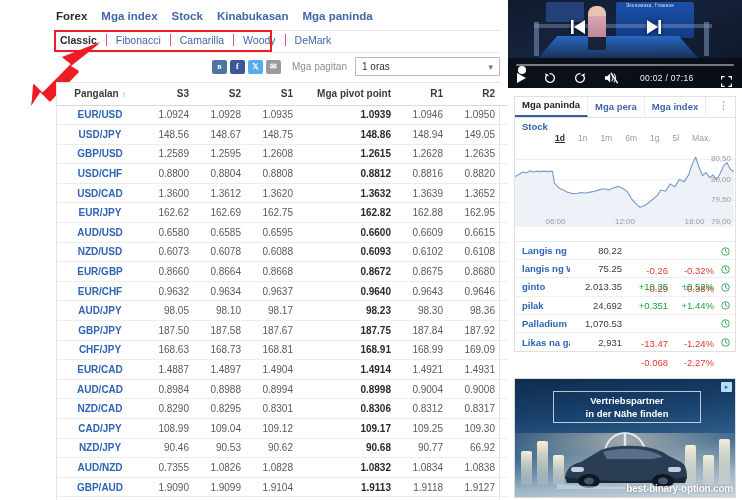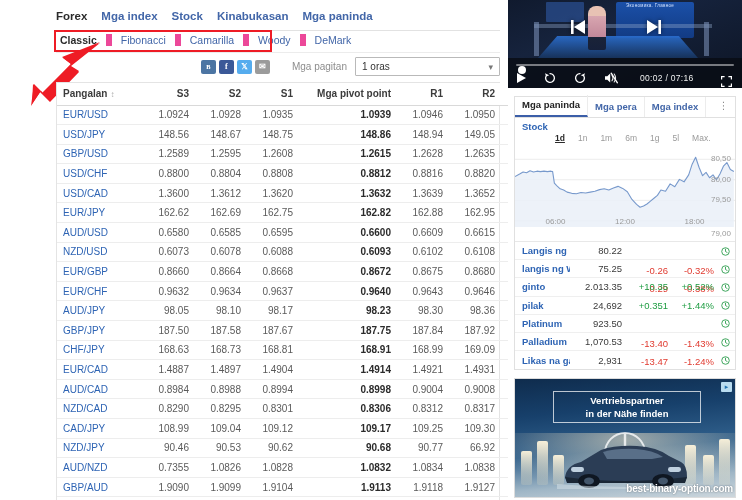--- a/index.html
+++ b/index.html
@@ -36,21 +36,21 @@
   }
 
   
   .subnav {
     position: absolute; left: 60px; top: 34px;
     display: flex; align-items: center;
     font-size: 10.5px;
   }
   .subnav .sub {
     color: #4266a8; cursor: pointer; padding: 0 9px; white-space: nowrap;
-    border-left: 6px solid #ec4899;
+    border-left: 1px solid #ec4899;
   }
   .subnav .sub:first-child { border-left: none; padding-left: 0; }
   .subnav .sub.active { color: #2b2b2b; font-weight: bold; }
 
   .subrule {
     position: absolute; left: 56px; top: 52px; width: 444px; height: 1px;
     background: #ececec;
   }
 
   
@@ -72,21 +72,21 @@
   .sbtn {
     width: 15px; height: 14px; border-radius: 2px;
     display: flex; align-items: center; justify-content: center;
     color: #fff; font-size: 8px; font-weight: bold; cursor: pointer;
     font-family: "Liberation Serif", serif;
   }
   .sbtn.vk { background: #4c75a3; }
   .sbtn.fb { background: #3b5998; font-family: "Liberation Serif", serif; }
   .sbtn.tw { background: #55acee; }
   .sbtn.em { background: #9b9b9b; }
-  .tb-label { font-size: 10px; color: #8d8d8d; margin-left: 19px; margin-right: 5px; white-space: nowrap; }
+  .tb-label { font-size: 10px; color: #8d8d8d; margin-left: 8px; margin-right: 5px; white-space: nowrap; }
   .interval {
     width: 145px; height: 19px; border: 1px solid #b9b9b9; background: #fff;
     border-radius: 1px; font-size: 10px; color: #333;
     display: flex; align-items: center; padding: 0 6px; cursor: pointer;
     position: relative;
   }
   .interval .caret {
     position: absolute; right: 6px; top: 50%; transform: translateY(-50%);
     color: #777; font-size: 9px;
   }
@@ -101,23 +101,23 @@
   table.pivot th, table.pivot td {
     font-size: 10px; height: 19.6px; padding: 0 6px;
     border-bottom: 1px solid #ededed;
     white-space: nowrap; overflow: hidden;
   }
   table.pivot th {
     color: #3c3c3c; font-weight: bold; text-align: right;
     background: #fff; border-bottom: 1px solid #d9d9d9;
     height: 22px;
   }
-  table.pivot th.c0, table.pivot td.c0 { text-align: left; }
+  table.pivot th.c0, table.pivot td.c0 { text-align: center; }
   table.pivot td.c0 {
-    color: #2e64b4; font-weight: normal; font-size: 10px; cursor: pointer;
+    color: #2e64b4; font-weight: bold; font-size: 10px; cursor: pointer;
   }
   table.pivot td { color: #5a5a5a; text-align: right; }
   table.pivot td.pp { color: #2b2b2b; font-weight: bold; }
   .sortico { color: #a9a9a9; font-size: 8px; margin-left: 3px; }
 
   
   col.w0 { width: 86px; }
   col.w1 { width: 52px; }
   col.w2 { width: 52px; }
   col.w3 { width: 52px; }
@@ -674,21 +674,21 @@
             <line x1="0" y1="34.789473684210435" x2="220" y2="34.789473684210435" stroke="#ececec" stroke-width="1"></line>
             <line x1="0" y1="55.315789473684056" x2="220" y2="55.315789473684056" stroke="#ececec" stroke-width="1"></line>
             <line x1="0" y1="75.84210526315768" x2="220" y2="75.84210526315768" stroke="#ececec" stroke-width="1"></line>
             <path d="M0.00 31.51 L4.63 29.04 L8.11 26.99 L11.58 27.81 L15.05 25.76 L18.53 26.99 L22.00 26.17 L25.47 26.58 L28.95 26.17 L32.42 26.58 L35.89 26.17 L37.63 26.58 L39.37 38.07 L41.68 40.54 L45.16 43.82 L48.63 45.05 L52.11 47.11 L56.74 48.34 L61.37 48.75 L66.00 47.52 L70.63 47.93 L75.26 47.11 L79.89 46.28 L84.53 44.64 L89.16 43.82 L93.79 45.05 L98.42 43.00 L103.05 41.36 L107.68 43.41 L112.32 46.69 L116.95 54.49 L121.58 59.42 L125.05 62.29 L128.53 61.06 L132.00 59.01 L135.47 56.14 L138.95 53.26 L142.42 50.39 L145.89 45.05 L150.53 46.28 L155.16 38.89 L159.79 41.77 L164.42 34.38 L169.05 36.84 L173.68 29.86 L177.16 19.19 L180.63 12.21 L184.11 22.47 L187.58 30.68 L191.05 27.40 L194.53 32.74 L198.00 29.86 L201.47 34.79 L204.95 29.04 L208.42 21.24 L211.89 17.55 L215.37 24.53 L218.84 26.58 L218.84 82 L0.00 82 Z" fill="#eaf0f8" opacity="0.85"></path>
             <path d="M0.00 31.51 L4.63 29.04 L8.11 26.99 L11.58 27.81 L15.05 25.76 L18.53 26.99 L22.00 26.17 L25.47 26.58 L28.95 26.17 L32.42 26.58 L35.89 26.17 L37.63 26.58 L39.37 38.07 L41.68 40.54 L45.16 43.82 L48.63 45.05 L52.11 47.11 L56.74 48.34 L61.37 48.75 L66.00 47.52 L70.63 47.93 L75.26 47.11 L79.89 46.28 L84.53 44.64 L89.16 43.82 L93.79 45.05 L98.42 43.00 L103.05 41.36 L107.68 43.41 L112.32 46.69 L116.95 54.49 L121.58 59.42 L125.05 62.29 L128.53 61.06 L132.00 59.01 L135.47 56.14 L138.95 53.26 L142.42 50.39 L145.89 45.05 L150.53 46.28 L155.16 38.89 L159.79 41.77 L164.42 34.38 L169.05 36.84 L173.68 29.86 L177.16 19.19 L180.63 12.21 L184.11 22.47 L187.58 30.68 L191.05 27.40 L194.53 32.74 L198.00 29.86 L201.47 34.79 L204.95 29.04 L208.42 21.24 L211.89 17.55 L215.37 24.53 L218.84 26.58 " fill="none" stroke="#7799cc" stroke-width="1.1" stroke-linejoin="round"></path>
           </svg>
         <div id="chart-ylabels">
             <div class="ylab" style="top: 9.26316px;">80,50</div>
             <div class="ylab" style="top: 29.7895px; margin-left: 40px;">80,00</div>
             <div class="ylab" style="top: 50.3158px;">79,50</div>
-            <div class="ylab" style="top: 84px;">79,00</div>
+            <div class="ylab" style="top: 72px;">79,00</div>
           </div>
         <div id="chart-xlabels">
             <div class="xlab" style="left: 40.5263px;">06:00</div>
             <div class="xlab" style="left: 110px;">12:00</div>
             <div class="xlab" style="left: 179.474px;">18:00</div>
           </div>
       </div>
 
       <div class="qlist" id="quote-list">
           <div class="qrow">
@@ -725,30 +725,20 @@
             <span class="qname">pilak</span>
             <span class="qprice">24,692</span>
             <span class="qchg up">+0.351</span>
             <span class="qpct up">+1.44%</span>
             <span class="qclock"><svg width="9" height="9" viewBox="0 0 10 10">
                 <circle cx="5" cy="5" r="4.2" fill="none" stroke="#2f9e4f" stroke-width="1"></circle>
                 <path d="M5 2.4 V5 L6.8 6.1" stroke="#2f9e4f" stroke-width="1" fill="none" stroke-linecap="round"></path>
               </svg></span>
           </div>
           <div class="qrow">
-            <span class="qname">Platinum</span>
-            <span class="qprice">923.50</span>
-            <span class="qchg down">-13.40</span>
-            <span class="qpct down">-1.43%</span>
-            <span class="qclock"><svg width="9" height="9" viewBox="0 0 10 10">
-                <circle cx="5" cy="5" r="4.2" fill="none" stroke="#2f9e4f" stroke-width="1"></circle>
-                <path d="M5 2.4 V5 L6.8 6.1" stroke="#2f9e4f" stroke-width="1" fill="none" stroke-linecap="round"></path>
-              </svg></span>
-          </div>
-          <div class="qrow">
             <span class="qname">Palladium</span>
             <span class="qprice">1,070.53</span>
             <span class="qchg down">-13.47</span>
             <span class="qpct down">-1.24%</span>
             <span class="qclock"><svg width="9" height="9" viewBox="0 0 10 10">
                 <circle cx="5" cy="5" r="4.2" fill="none" stroke="#2f9e4f" stroke-width="1"></circle>
                 <path d="M5 2.4 V5 L6.8 6.1" stroke="#2f9e4f" stroke-width="1" fill="none" stroke-linecap="round"></path>
               </svg></span>
           </div>
           <div class="qrow">

